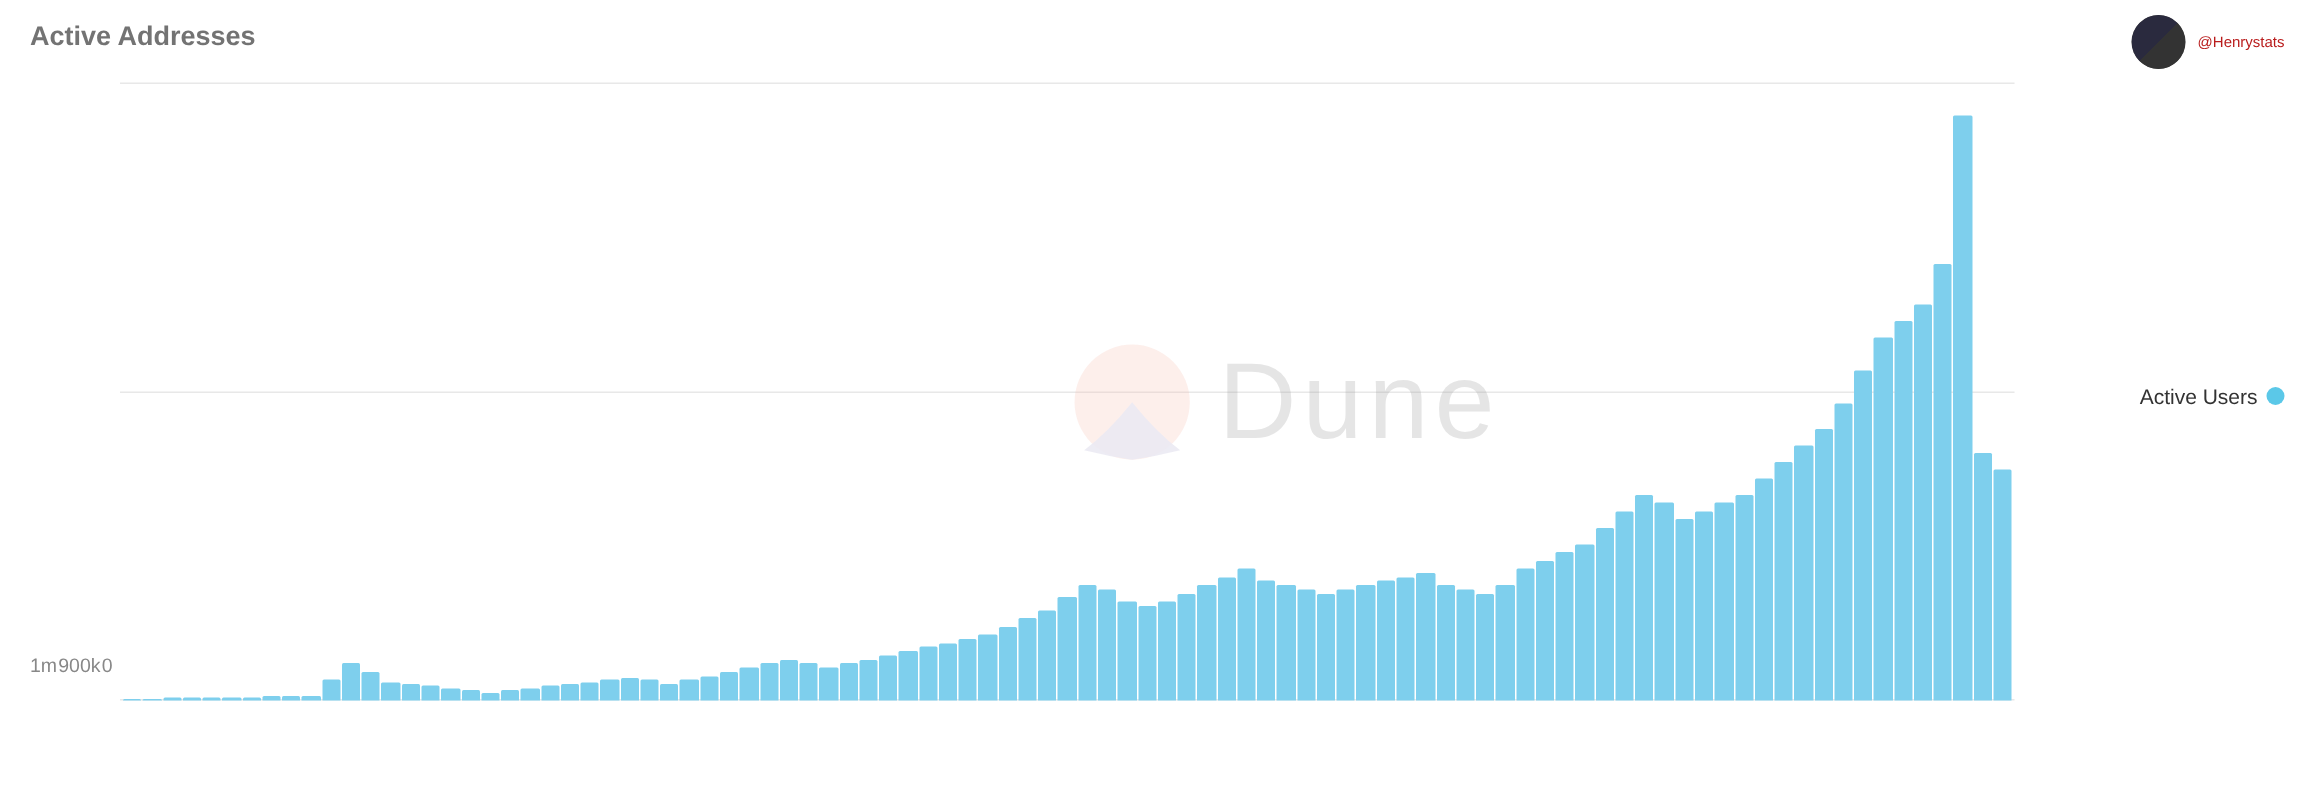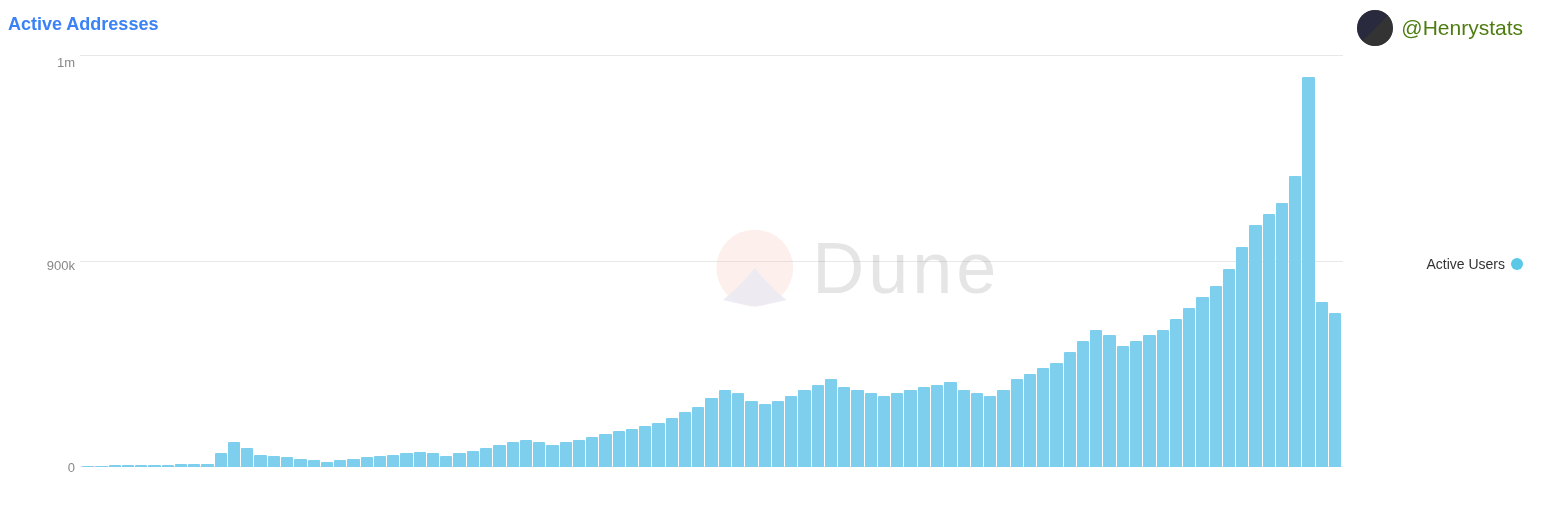--- a/index.html
+++ b/index.html
@@ -13,24 +13,24 @@
     }
     .chart-container {
       position: relative;
       width: 1543px;
       height: 527px;
       padding: 10px 20px 60px 80px;
     }
     .chart-title {
       position: absolute;
       top: 14px;
-      left: 8px;
+      left: 20px;
       font-size: 18px;
       font-weight: 600;
-      color: #3b82f6;
+      color: #737373;
     }
     .user-badge {
       position: absolute;
       top: 10px;
       right: 20px;
       display: flex;
       align-items: center;
       gap: 8px;
     }
     .avatar {
@@ -43,30 +43,30 @@
       align-items: center;
       justify-content: center;
     }
     .avatar-inner {
       width: 36px;
       height: 36px;
       border-radius: 50%;
       background: linear-gradient(135deg, #2a2a3e 50%, #333 50%);
     }
     .username {
-      font-size: 21px;
-      color: #4d7c0f;
+      font-size: 10px;
+      color: #b91c1c;
     }
     .y-axis-labels {
       position: absolute;
       left: 20px;
       top: 55px;
-      bottom: 52px;
-      display: flex;
-      flex-direction: column;
+      bottom: 76px;
+      display: flex;
+      flex-direction: row;
       justify-content: space-between;
       align-items: flex-end;
       width: 55px;
     }
     .y-label {
       font-size: 13px;
       color: #888;
     }
     .grid-lines {
       position: absolute;

